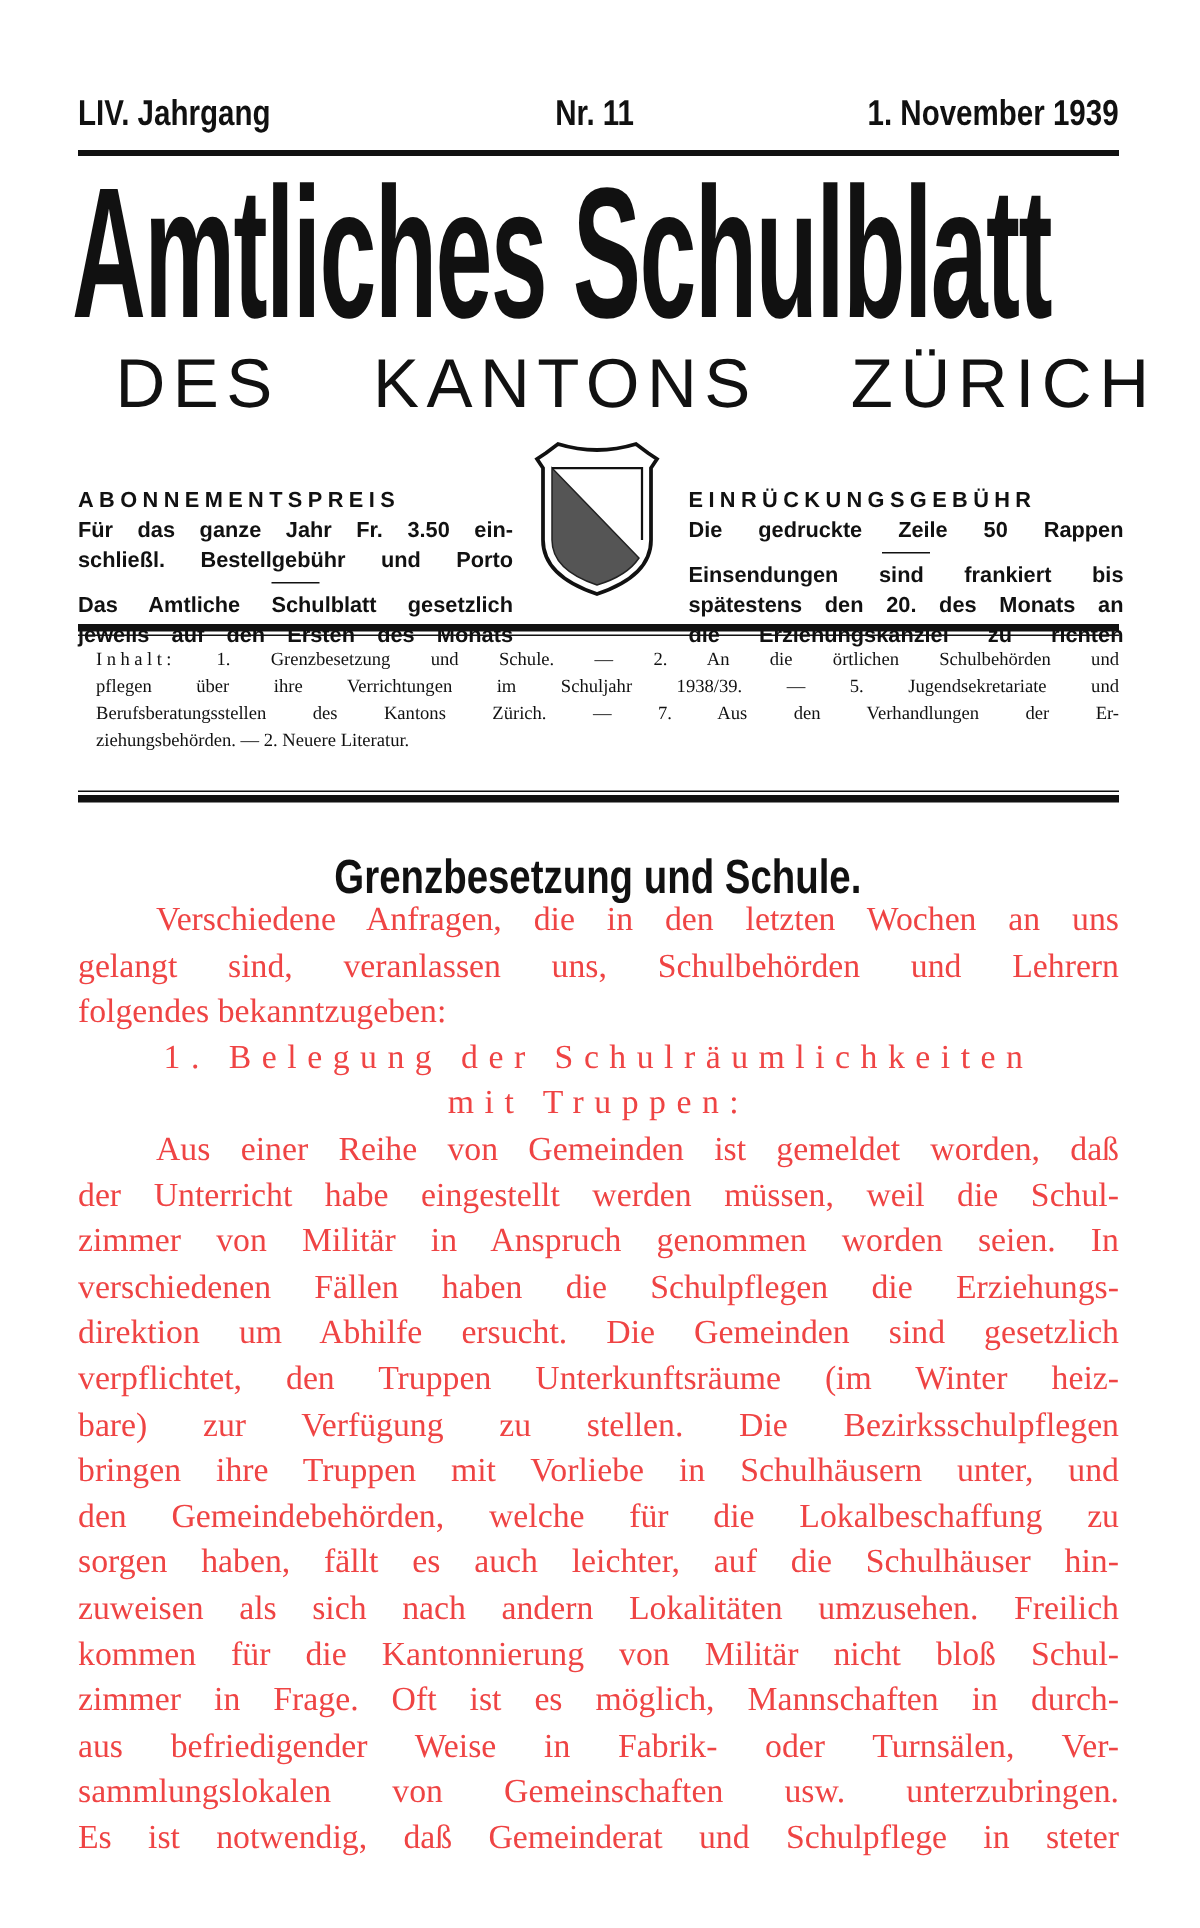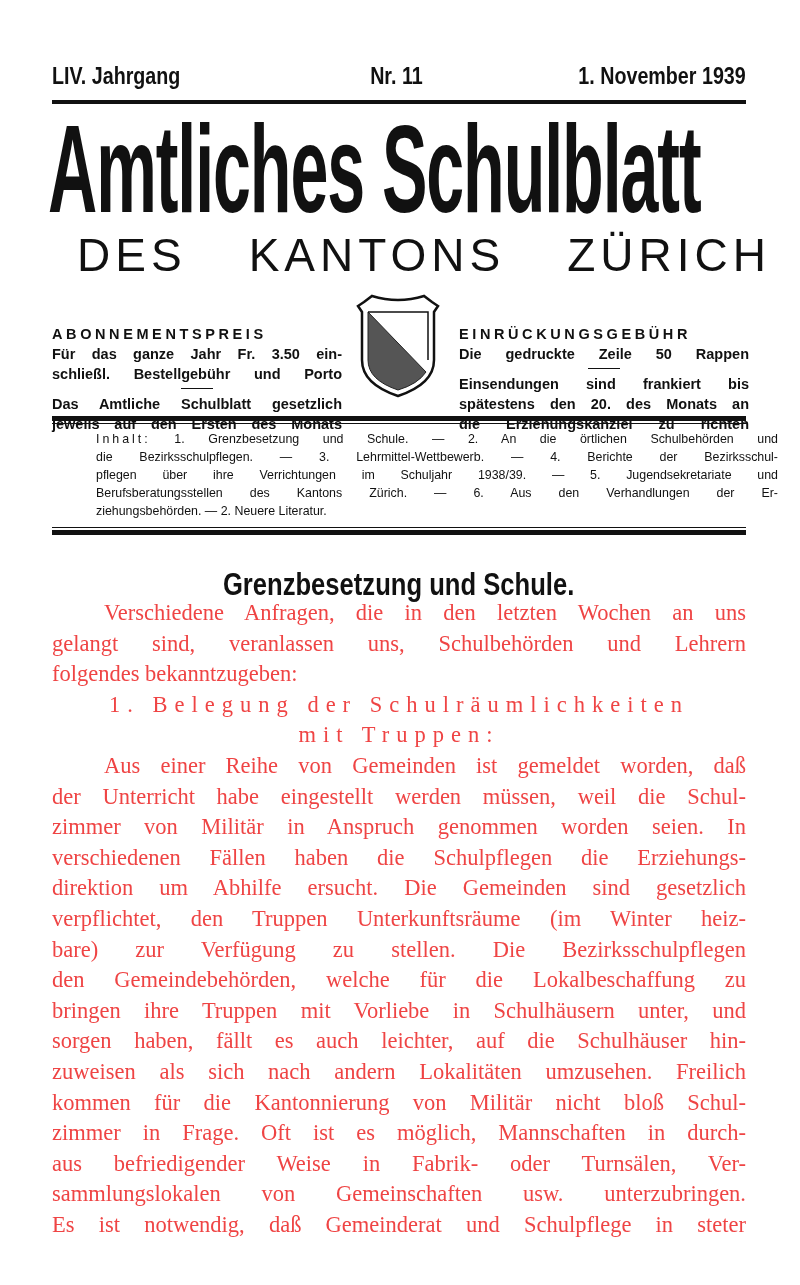--- a/index.html
+++ b/index.html
@@ -27,21 +27,21 @@
       font-family: "Liberation Sans", sans-serif; font-weight: bold; font-size: 14.5px; line-height: 20px; margin-top: 32px; }
     .info-col.left { left: 0; }
     .info-col.right { left: 407px; width: 290px; }
     .info-col .head { letter-spacing: 3.6px; font-weight: bold; }
     .info-col .line { white-space: nowrap; text-align: justify; text-align-last: justify; }
     .info-col .sep { width: 32px; height: 1px; background: #111; margin: 4px auto 5px auto; }
 
     .crest { position: absolute; top: 292px; left: 298px; width: 96px; height: 108px; }
 
     .toc { position: absolute; top: 430px; left: 12px; width: 682px;
-      font-family: Liberation Sans, sans-serif; font-size: 12.4px; line-height: 18px; margin-left: 32px; }
+      font-family: Liberation Serif, serif; font-size: 12.4px; line-height: 18px; }
     .toc .tline { white-space: nowrap; text-align: justify; text-align-last: justify; }
     .toc .tline.last { text-align-last: left; }
     .toc .label { letter-spacing: 3px; }
 
     .article-title { position: absolute; top: 566px; left: 0; width: 694px; text-align: center;
       font-family: "Liberation Sans", sans-serif; font-weight: bold; font-size: 32px; }
     .article-title span { display: inline-block; transform: scaleX(0.8); }
 
     .body { position: absolute; top: 598px; left: 0; width: 694px;
       font-family: "Liberation Serif", serif; font-size: 22.5px; line-height: 30.6px; color: #ef4444; }
@@ -90,23 +90,22 @@
     <div class="line">Einsendungen sind frankiert bis</div>
     <div class="line">spätestens den 20. des Monats an</div>
     <div class="line">die Erziehungskanzlei zu richten</div>
   </div>
 
   <div class="rule-thick" style="top:416px;height:5px;"></div>
   <div class="rule-thick" style="top:423px;height:1px;"></div>
 
   <div class="toc">
     <div class="tline"><span class="label">Inhalt:</span><span> 1. Grenzbesetzung und Schule. — 2. An die örtlichen Schulbehörden und</span></div>
-    <div class="tline">die Bezirksschulpflegen. — 3. Lehrmittel-Wettbewerb. — 4. Berichte der Bezirksschul-</div>
     <div class="tline">pflegen über ihre Verrichtungen im Schuljahr 1938/39. — 5. Jugendsekretariate und</div>
-    <div class="tline">Berufsberatungsstellen des Kantons Zürich. — 6. Aus den Verhandlungen der Er-</div>
+    <div class="tline">Berufsberatungsstellen des Kantons Zürich. — 7. Aus den Verhandlungen der Er-</div>
     <div class="tline last">ziehungsbehörden. — 2. Neuere Literatur.</div>
   </div>
 
   <div class="rule-thick" style="top:527px;height:1px;"></div>
   <div class="rule-thick" style="top:530px;height:5px;"></div>
 
   <div class="article-title"><span>Grenzbesetzung und Schule.</span></div>
 
   <div class="body">
     <div class="bl indent">Verschiedene Anfragen, die in den letzten Wochen an uns</div>
@@ -114,22 +113,22 @@
     <div class="bl last">folgendes bekanntzugeben:</div>
     <div class="bl spaced">1. Belegung der Schulräumlichkeiten</div>
     <div class="bl spaced">mit Truppen:</div>
     <div class="bl indent">Aus einer Reihe von Gemeinden ist gemeldet worden, daß</div>
     <div class="bl">der Unterricht habe eingestellt werden müssen, weil die Schul-</div>
     <div class="bl">zimmer von Militär in Anspruch genommen worden seien. In</div>
     <div class="bl">verschiedenen Fällen haben die Schulpflegen die Erziehungs-</div>
     <div class="bl">direktion um Abhilfe ersucht. Die Gemeinden sind gesetzlich</div>
     <div class="bl">verpflichtet, den Truppen Unterkunftsräume (im Winter heiz-</div>
     <div class="bl">bare) zur Verfügung zu stellen. Die Bezirksschulpflegen</div>
+    <div class="bl">bringen ihre Truppen mit Vorliebe in Schulhäusern unter, und</div>
     <div class="bl">den Gemeindebehörden, welche für die Lokalbeschaffung zu</div>
-    <div class="bl">bringen ihre Truppen mit Vorliebe in Schulhäusern unter, und</div>
     <div class="bl">sorgen haben, fällt es auch leichter, auf die Schulhäuser hin-</div>
     <div class="bl">zuweisen als sich nach andern Lokalitäten umzusehen. Freilich</div>
     <div class="bl">kommen für die Kantonnierung von Militär nicht bloß Schul-</div>
     <div class="bl">zimmer in Frage. Oft ist es möglich, Mannschaften in durch-</div>
     <div class="bl">aus befriedigender Weise in Fabrik- oder Turnsälen, Ver-</div>
     <div class="bl">sammlungslokalen von Gemeinschaften usw. unterzubringen.</div>
     <div class="bl">Es ist notwendig, daß Gemeinderat und Schulpflege in steter</div>
   </div>
 
 </div>

